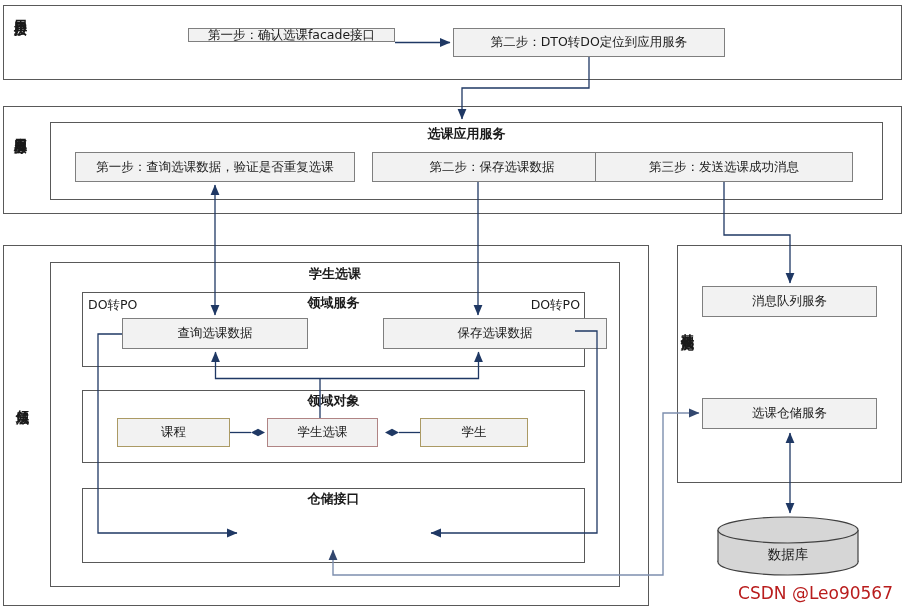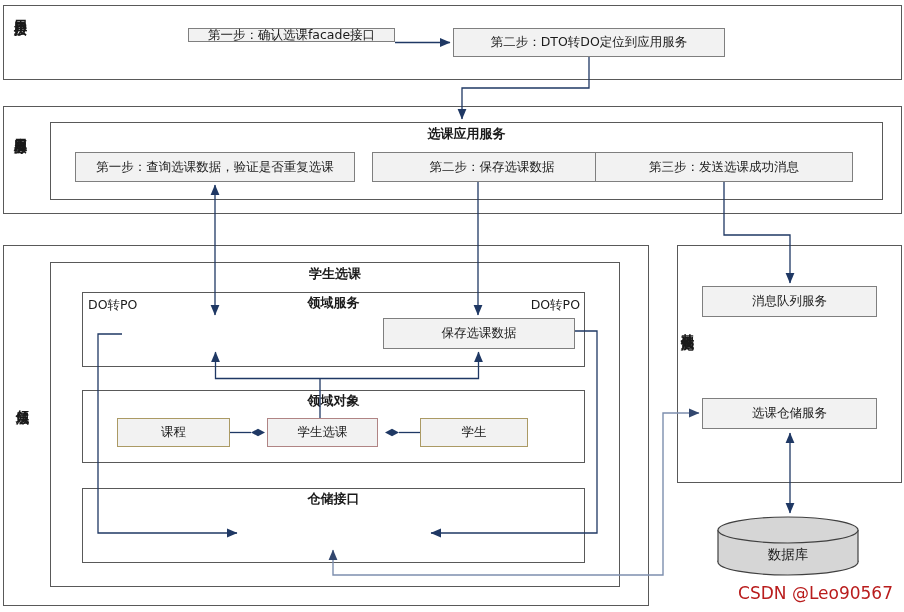--- a/index.html
+++ b/index.html
@@ -63,21 +63,22 @@
   <div class="smalllabel" style="left:88px;top:299px;">DO转PO</div>
   <div class="smalllabel" style="left:480px;top:299px;width:100px;text-align:right;">DO转PO</div>
 
   <div class="node" style="left:188px;top:28px;width:207px;height:14px;">第一步：确认选课facade接口</div>
   <div class="node" style="left:453px;top:28px;width:272px;height:29px;">第二步：DTO转DO定位到应用服务</div>
 
   <div class="node" style="left:75px;top:152px;width:280px;height:30px;">第一步：查询选课数据，验证是否重复选课</div>
   <div class="node" style="left:372px;top:152px;width:240px;height:30px;">第二步：保存选课数据</div>
   <div class="node" style="left:595px;top:152px;width:258px;height:30px;">第三步：发送选课成功消息</div>
 
-  <div class="node" style="left:383px;top:318px;width:192px;height:31px;">保存选课数据</div>
+  <div class="node" style="left:122px;top:318px;width:186px;height:31px;">查询选课数据</div>
+  <div class="node" style="left:383px;top:318px;width:224px;height:31px;">保存选课数据</div>
 
   <div class="node khaki" style="left:117px;top:418px;width:113px;height:29px;">课程</div>
   <div class="node maroon" style="left:267px;top:418px;width:111px;height:29px;">学生选课</div>
   <div class="node khaki" style="left:420px;top:418px;width:108px;height:29px;">学生</div>
 
 
   <div class="node" style="left:702px;top:286px;width:175px;height:31px;">消息队列服务</div>
   <div class="node" style="left:702px;top:398px;width:175px;height:31px;">选课仓储服务</div>
 
   <svg id="wires" viewBox="0 0 904 612" xmlns="http://www.w3.org/2000/svg">

